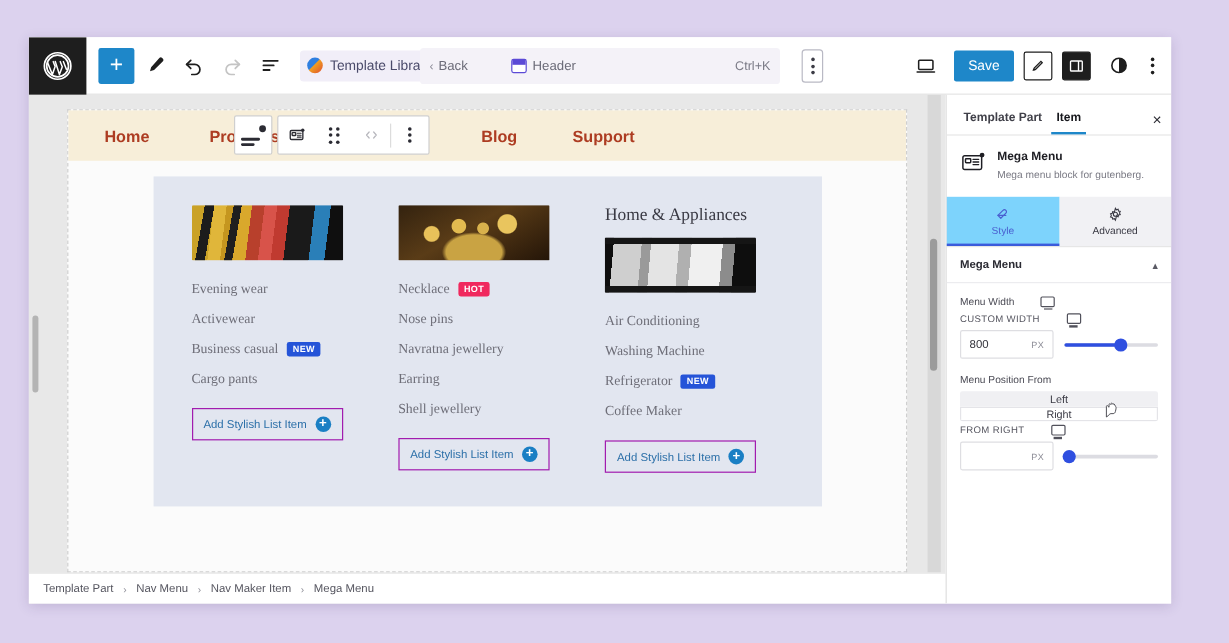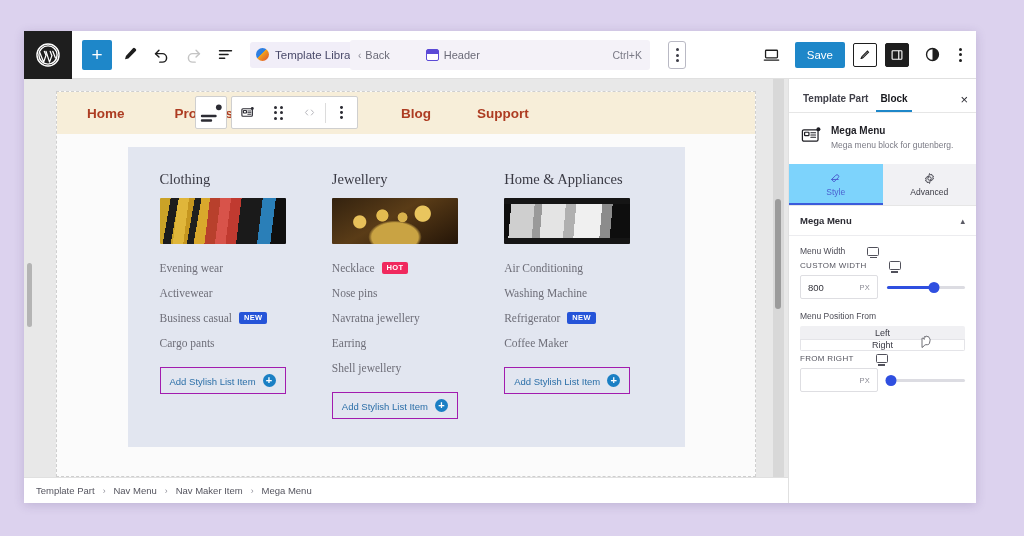--- a/index.html
+++ b/index.html
@@ -561,21 +561,20 @@
                   <i></i>
                   <i></i>
                 </span>
               </div>
             </div>
           </div>
 
           <div id="mega-menu">
 
             <div class="mm-col">
-              <div class="mm-title">Clothing</div>
               <div class="mm-img clothing"></div>
               <div class="mm-li">
                 <span>Evening wear</span>
               </div>
               <div class="mm-li">
                 <span>Activewear</span>
               </div>
               <div class="mm-li">
                 <span>Business casual</span>
                 <span class="badge new">NEW</span>
@@ -583,21 +582,20 @@
               <div class="mm-li">
                 <span>Cargo pants</span>
               </div>
               <div class="add-btn">
                 <span>Add Stylish List Item</span>
                 <span class="plus-circ">+</span>
               </div>
             </div>
 
             <div class="mm-col">
-              <div class="mm-title">Jewellery</div>
               <div class="mm-img jewellery"></div>
               <div class="mm-li">
                 <span>Necklace</span>
                 <span class="badge hot">HOT</span>
               </div>
               <div class="mm-li">
                 <span>Nose pins</span>
               </div>
               <div class="mm-li">
                 <span>Navratna jewellery</span>
@@ -653,21 +651,21 @@
         <span>Nav Maker Item</span>
         <span class="sep">›</span>
         <span>Mega Menu</span>
       </div>
     </div>
 
     <div id="sidebar">
 
       <div id="sb-tabs">
         <div class="sb-tab">Template Part</div>
-        <div class="sb-tab active">Block</div>
+        <div class="sb-tab active">Item</div>
         <div id="sb-close">×</div>
       </div>
 
       <div id="sb-blockinfo">
         <div class="bi-icon">
           <svg viewBox="0 0 22 19" fill="none" stroke="#1e1e24" stroke-width="1.3">
             <rect x="1.4" y="4" width="16.5" height="12" rx="1.5"></rect>
             <rect x="3.7" y="6.6" width="4.6" height="3.6" rx=".6"></rect>
             <path d="M10.3 7.2h5M10.3 9.5h5M10.3 11.8h5" stroke-width="1.1" stroke-linecap="round"></path>
             <circle cx="18.3" cy="3.4" r="2.1" fill="#1e1e24" stroke="none"></circle>

